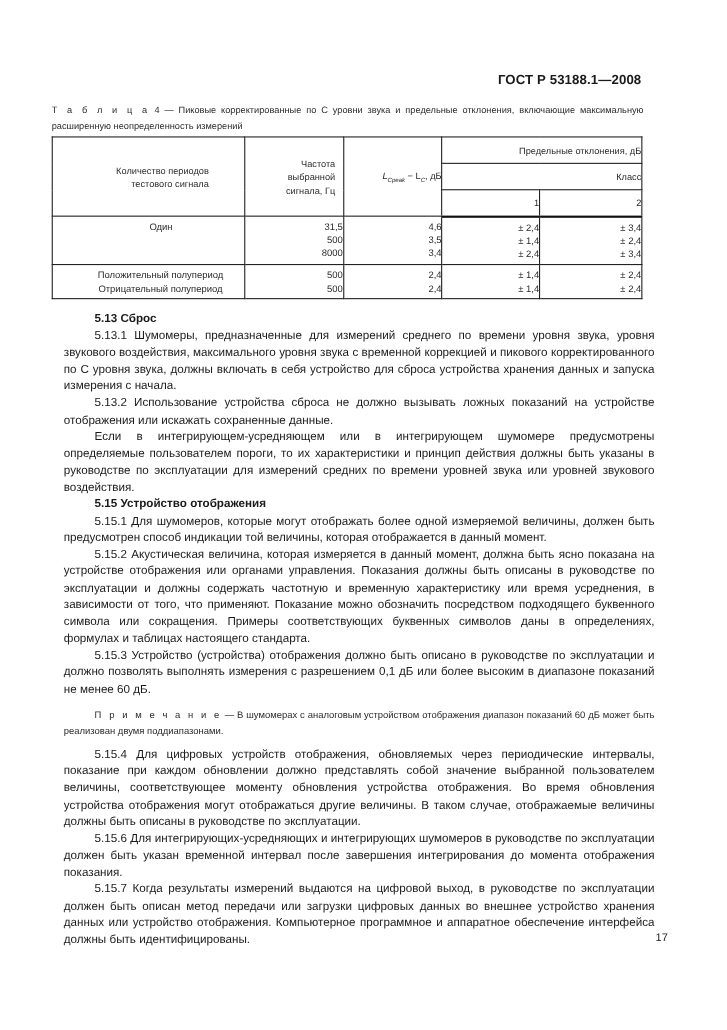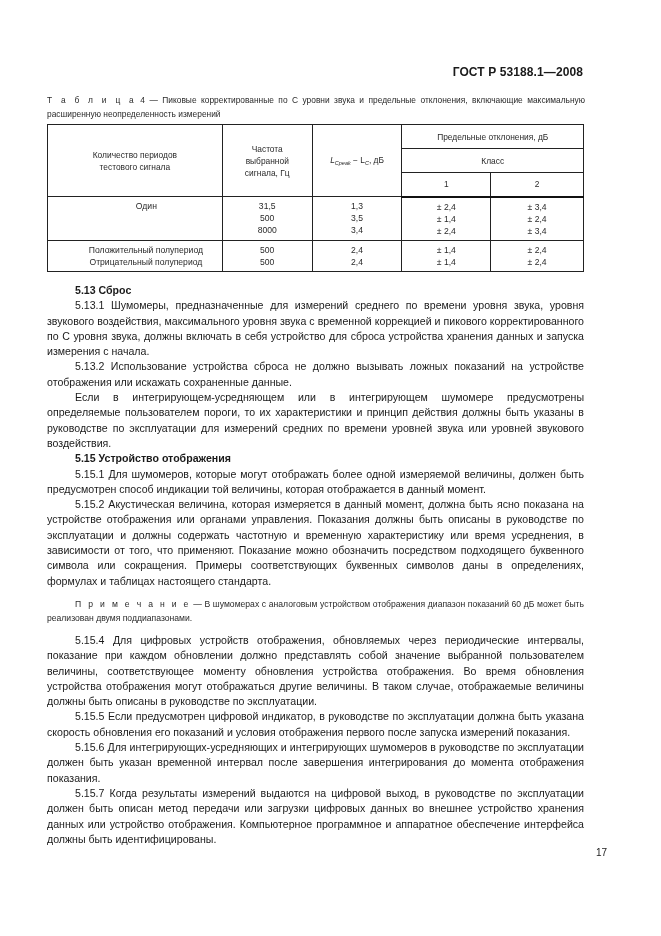--- a/index.html
+++ b/index.html
@@ -2,28 +2,28 @@
 <html><head>
 <meta charset="utf-8">
 <style>
   html, body { margin: 0; padding: 0; background: #ffffff; }
   body { width: 661px; height: 936px; position: relative; overflow: hidden;
          font-family: "Liberation Sans", sans-serif; color: #1a1a1a; }
   .std-code { position: absolute; right: 78px; top: 65px; font-size: 12px; font-weight: bold; letter-spacing: 0.1px; }
   .table-caption { position: absolute; left: 47px; top: 93px; width: 538px; font-size: 8.4px; line-height: 14px; color: #2a2a2a; text-align: justify; }
   .table-caption .spaced { letter-spacing: 2.2px; }
   table.t4 { position: absolute; left: 47px; top: 124px; width: 537px; border-collapse: collapse; font-size: 8.4px; color: #2a2a2a; }
-  table.t4 td { border: 1px solid #222; text-align: center; vertical-align: middle; padding: 0; }
+  table.t4 td { border: 1px solid #222; text-align: right; vertical-align: middle; padding: 0; }
   table.t4 .hdr-end td { border-bottom: 2.5px solid #111; }
   table.t4 tbody td { vertical-align: top; line-height: 12px; padding-top: 3px; padding-bottom: 3px; font-size: 8.6px; }
   table.t4 tbody td.left { text-align: center; padding-left: 23px; }
   table.t4 tbody td.l2 { padding-left: 22px; }
   .sub { font-size: 5.5px; vertical-align: -2px; }
   .it { font-style: italic; }
-  .content { position: absolute; left: 47px; top: 283px; width: 537px; font-size: 10.6px; line-height: 15.3px; color: #1a1a1a; }
+  .content { position: absolute; left: 58px; top: 283px; width: 537px; font-size: 10.6px; line-height: 15.3px; color: #1a1a1a; }
   .content p { margin: 0; text-align: justify; text-indent: 28px; }
   .content h3 { margin: 0; font-size: 10.6px; font-weight: bold; padding-left: 28px; line-height: 15.3px; }
   .content .note { font-size: 8.6px; line-height: 14px; margin: 8px 0 8px 0; color: #2a2a2a; }
   .content .note .spaced { letter-spacing: 2.2px; }
   .page-num { position: absolute; left: 596px; top: 847px; font-size: 10px; }
 </style>
 </head>
 <body>
 
 <div class="std-code">ГОСТ Р 53188.1—2008</div>
@@ -61,21 +61,21 @@
     <tr>
       <td class="left">
           <div>Один</div>
         </td>
       <td>
           <div>31,5</div>
           <div>500</div>
           <div>8000</div>
         </td>
       <td>
-          <div>1,3</div>
+          <div>4,6</div>
           <div>3,5</div>
           <div>3,4</div>
         </td>
       <td>
           <div>± 2,4</div>
           <div>± 1,4</div>
           <div>± 2,4</div>
         </td>
       <td>
           <div>± 3,4</div>
@@ -109,20 +109,20 @@
 </table>
 
 <div class="content">
   <h3>5.13 Сброс</h3>
   <p>5.13.1 Шумомеры, предназначенные для измерений среднего по времени уровня звука, уровня звукового воздействия, максимального уровня звука с временной коррекцией и пикового корректированного по C уровня звука, должны включать в себя устройство для сброса устройства хранения данных и запуска измерения с начала.</p>
   <p>5.13.2 Использование устройства сброса не должно вызывать ложных показаний на устройстве отображения или искажать сохраненные данные.</p>
   <p>Если в интегрирующем-усредняющем или в интегрирующем шумомере предусмотрены определяемые пользователем пороги, то их характеристики и принцип действия должны быть указаны в руководстве по эксплуатации для измерений средних по времени уровней звука или уровней звукового воздействия.</p>
   <h3>5.15 Устройство отображения</h3>
   <p>5.15.1 Для шумомеров, которые могут отображать более одной измеряемой величины, должен быть предусмотрен способ индикации той величины, которая отображается в данный момент.</p>
   <p>5.15.2 Акустическая величина, которая измеряется в данный момент, должна быть ясно показана на устройстве отображения или органами управления. Показания должны быть описаны в руководстве по эксплуатации и должны содержать частотную и временную характеристику или время усреднения, в зависимости от того, что применяют. Показание можно обозначить посредством подходящего буквенного символа или сокращения. Примеры соответствующих буквенных символов даны в определениях, формулах и таблицах настоящего стандарта.</p>
+  <p>5.15.3 Устройство (устройства) отображения должно быть описано в руководстве по эксплуатации и должно позволять выполнять измерения с разрешением 0,1 дБ или более высоким в диапазоне показаний не менее 60 дБ.</p>
   <p class="note"><span class="spaced">П р и м е ч а н и е</span><span> — В шумомерах с аналоговым устройством отображения диапазон показаний 60 дБ может быть реализован двумя поддиапазонами.</span></p>
   <p>5.15.4 Для цифровых устройств отображения, обновляемых через периодические интервалы, показание при каждом обновлении должно представлять собой значение выбранной пользователем величины, соответствующее моменту обновления устройства отображения. Во время обновления устройства отображения могут отображаться другие величины. В таком случае, отображаемые величины должны быть описаны в руководстве по эксплуатации.</p>
-  <p>5.15.5 Если предусмотрен цифровой индикатор, в руководстве по эксплуатации должна быть указана скорость обновления его показаний и условия отображения первого после запуска измерений показания.</p>
   <p>5.15.6 Для интегрирующих-усредняющих и интегрирующих шумомеров в руководстве по эксплуатации должен быть указан временной интервал после завершения интегрирования до момента отображения показания.</p>
   <p>5.15.7 Когда результаты измерений выдаются на цифровой выход, в руководстве по эксплуатации должен быть описан метод передачи или загрузки цифровых данных во внешнее устройство хранения данных или устройство отображения. Компьютерное программное и аппаратное обеспечение интерфейса должны быть идентифицированы.</p>
 </div>
 
 <div class="page-num">17</div>
 
 </body></html>

